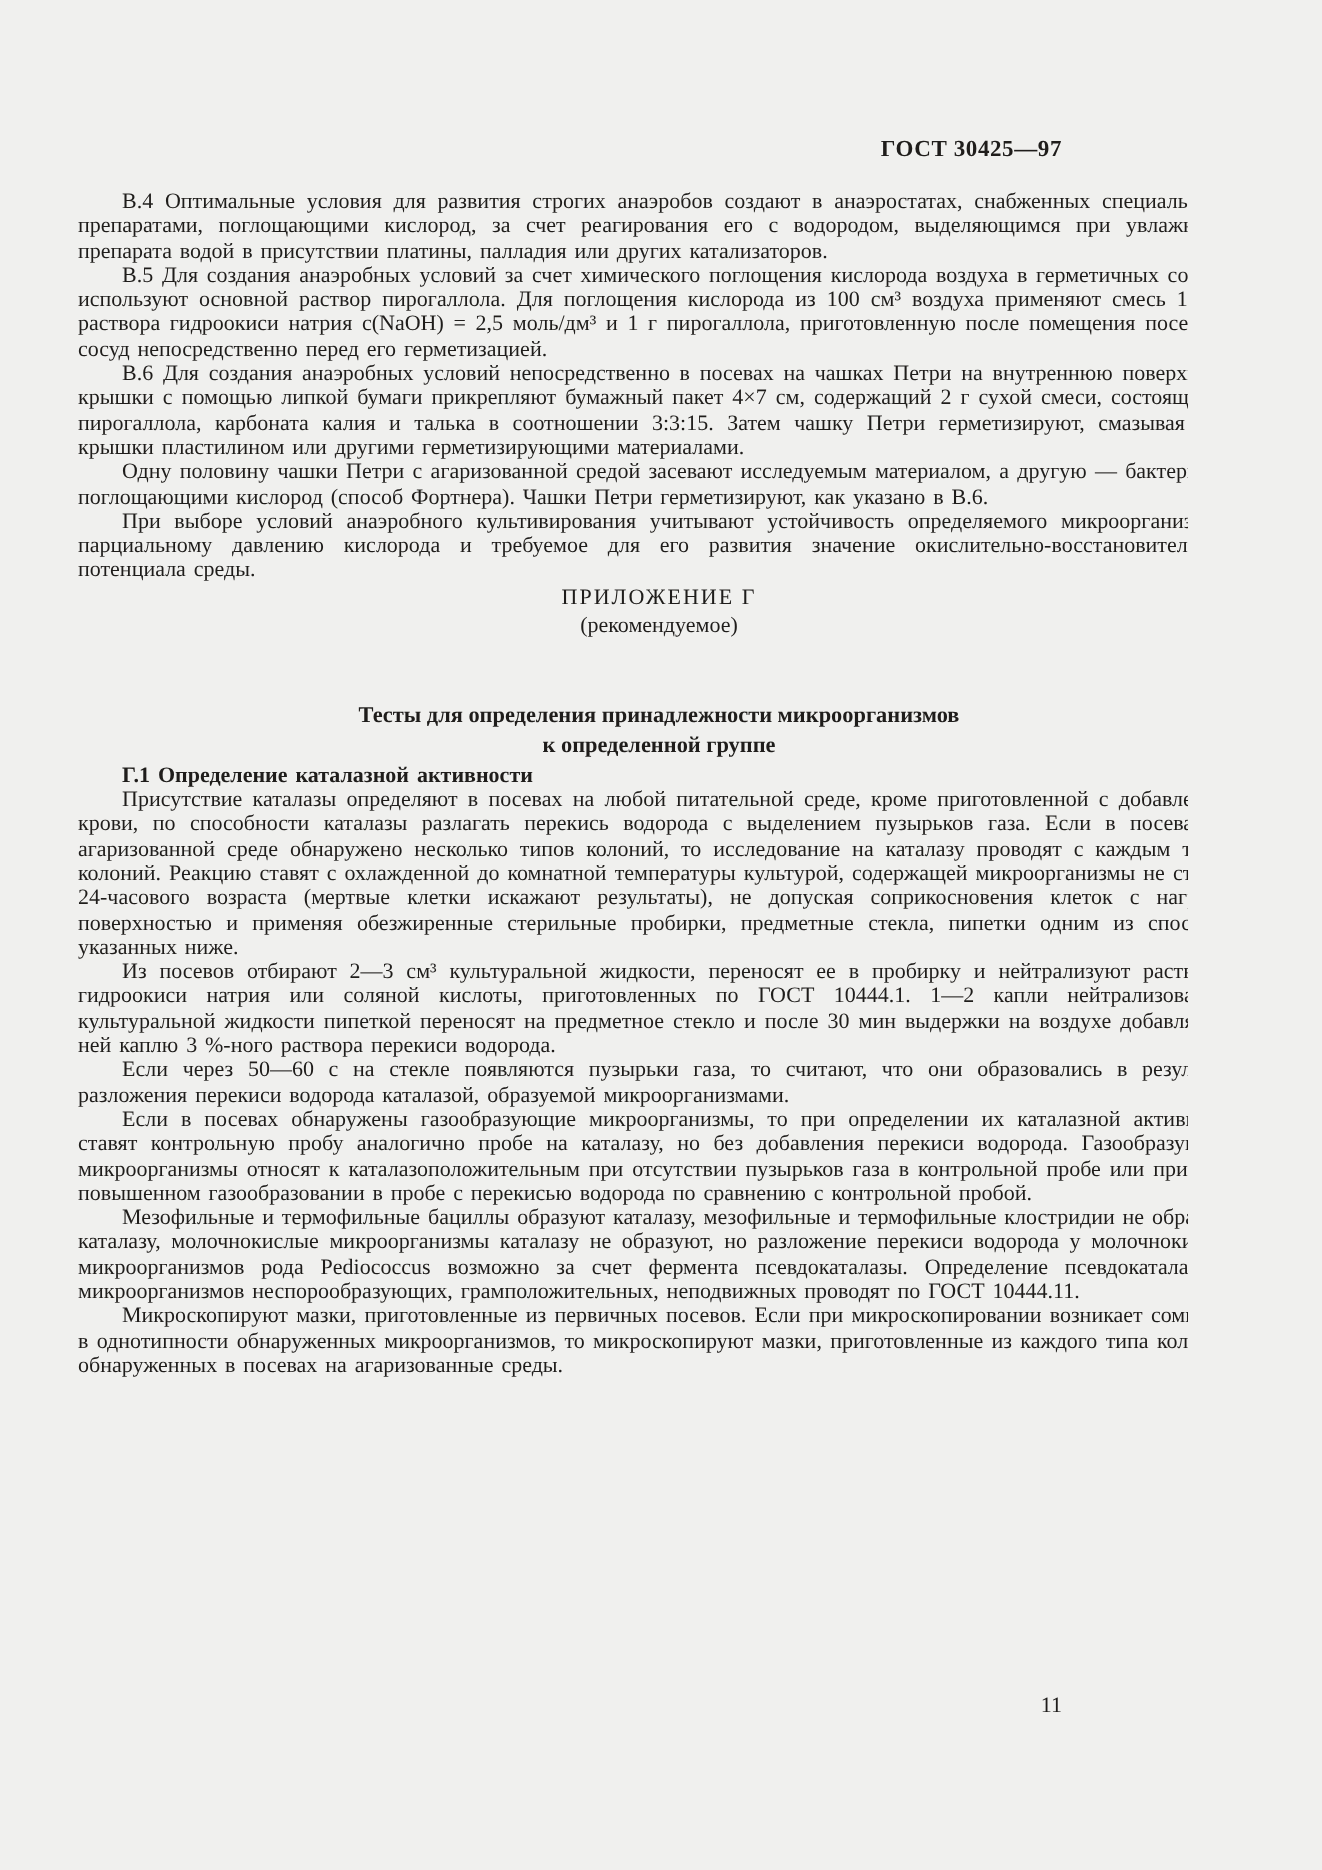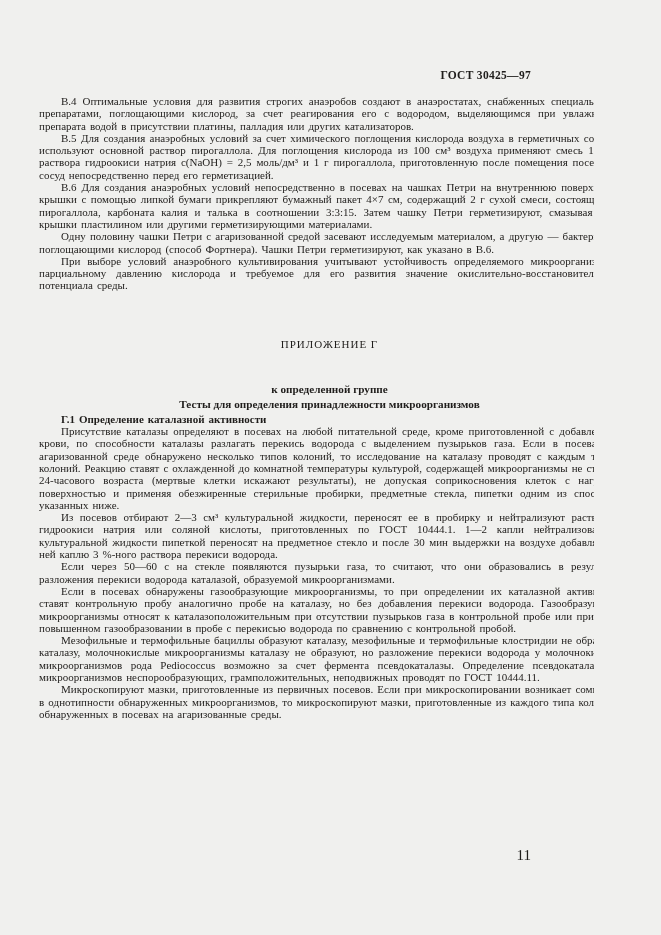--- a/index.html
+++ b/index.html
@@ -30,21 +30,20 @@
     font-size: 11px;
     line-height: 12.3px;
     text-align: justify;
   }
   .doc p {
     margin: 0;
     text-indent: 22px;
     word-spacing: 1.2px;
   }
   .appendix-head {
-    margin-top: 45px;
     text-align: center;
     line-height: 14px;
   }
   .appendix-head .app-label { letter-spacing: 1px; }
   .appendix-title {
     margin-top: 31px;
     text-align: center;
     font-weight: bold;
     font-size: 11.2px;
     line-height: 15.5px;
@@ -60,45 +59,46 @@
     left: 39px;
     width: 581px;
     top: 847px;
     text-align: right;
     font-size: 11px;
   }
   .footer-page {
     position: absolute;
     right: 63px;
     top: 847px;
-    font-size: 15px;
+    font-size: 11px;
   }
 </style>
 </head>
 <body>
 
 <div class="page">
 
   <div class="gost-header">ГОСТ 30425—97</div>
 
   <div class="doc">
 
     <p>В.4 Оптимальные условия для развития строгих анаэробов создают в анаэростатах, снабженных специальными препаратами, поглощающими кислород, за счет реагирования его с водородом, выделяющимся при увлажнении препарата водой в присутствии платины, палладия или других катализаторов.</p>
     <p>В.5 Для создания анаэробных условий за счет химического поглощения кислорода воздуха в герметичных сосудах используют основной раствор пирогаллола. Для поглощения кислорода из 100 см³ воздуха применяют смесь 10 см³ раствора гидроокиси натрия с(NaOH) = 2,5 моль/дм³ и 1 г пирогаллола, приготовленную после помещения посевов в сосуд непосредственно перед его герметизацией.</p>
     <p>В.6 Для создания анаэробных условий непосредственно в посевах на чашках Петри на внутреннюю поверхность крышки с помощью липкой бумаги прикрепляют бумажный пакет 4×7 см, содержащий 2 г сухой смеси, состоящей из пирогаллола, карбоната калия и талька в соотношении 3:3:15. Затем чашку Петри герметизируют, смазывая края крышки пластилином или другими герметизирующими материалами.</p>
     <p>Одну половину чашки Петри с агаризованной средой засевают исследуемым материалом, а другую — бактериями, поглощающими кислород (способ Фортнера). Чашки Петри герметизируют, как указано в В.6.</p>
     <p>При выборе условий анаэробного культивирования учитывают устойчивость определяемого микроорганизма к парциальному давлению кислорода и требуемое для его развития значение окислительно-восстановительного потенциала среды.</p>
 
     <div class="appendix-head">
       <div class="app-label">ПРИЛОЖЕНИЕ Г</div>
+      <div>(рекомендуемое)</div>
     </div>
 
     <div class="appendix-title">
+      <div>Тесты для определения принадлежности микроорганизмов</div>
       <div>к определенной группе</div>
-      <div>Тесты для определения принадлежности микроорганизмов</div>
     </div>
 
     <p class="g-heading g1-heading">Г.1 Определение каталазной активности</p>
 
     <p>Присутствие каталазы определяют в посевах на любой питательной среде, кроме приготовленной с добавлением крови, по способности каталазы разлагать перекись водорода с выделением пузырьков газа. Если в посевах на агаризованной среде обнаружено несколько типов колоний, то исследование на каталазу проводят с каждым типом колоний. Реакцию ставят с охлажденной до комнатной температуры культурой, содержащей микроорганизмы не старше 24-часового возраста (мертвые клетки искажают результаты), не допуская соприкосновения клеток с нагретой поверхностью и применяя обезжиренные стерильные пробирки, предметные стекла, пипетки одним из способов, указанных ниже.</p>
     <p>Из посевов отбирают 2—3 см³ культуральной жидкости, переносят ее в пробирку и нейтрализуют раствором гидроокиси натрия или соляной кислоты, приготовленных по ГОСТ 10444.1. 1—2 капли нейтрализованной культуральной жидкости пипеткой переносят на предметное стекло и после 30 мин выдержки на воздухе добавляют к ней каплю 3 %-ного раствора перекиси водорода.</p>
     <p>Если через 50—60 с на стекле появляются пузырьки газа, то считают, что они образовались в результате разложения перекиси водорода каталазой, образуемой микроорганизмами.</p>
     <p>Если в посевах обнаружены газообразующие микроорганизмы, то при определении их каталазной активности ставят контрольную пробу аналогично пробе на каталазу, но без добавления перекиси водорода. Газообразующие микроорганизмы относят к каталазоположительным при отсутствии пузырьков газа в контрольной пробе или при явно повышенном газообразовании в пробе с перекисью водорода по сравнению с контрольной пробой.</p>
     <p>Мезофильные и термофильные бациллы образуют каталазу, мезофильные и термофильные клостридии не образуют каталазу, молочнокислые микроорганизмы каталазу не образуют, но разложение перекиси водорода у молочнокислых микроорганизмов рода Pediococcus возможно за счет фермента псевдокаталазы. Определение псевдокаталазы у микроорганизмов неспорообразующих, грамположительных, неподвижных проводят по ГОСТ 10444.11.</p>
 

